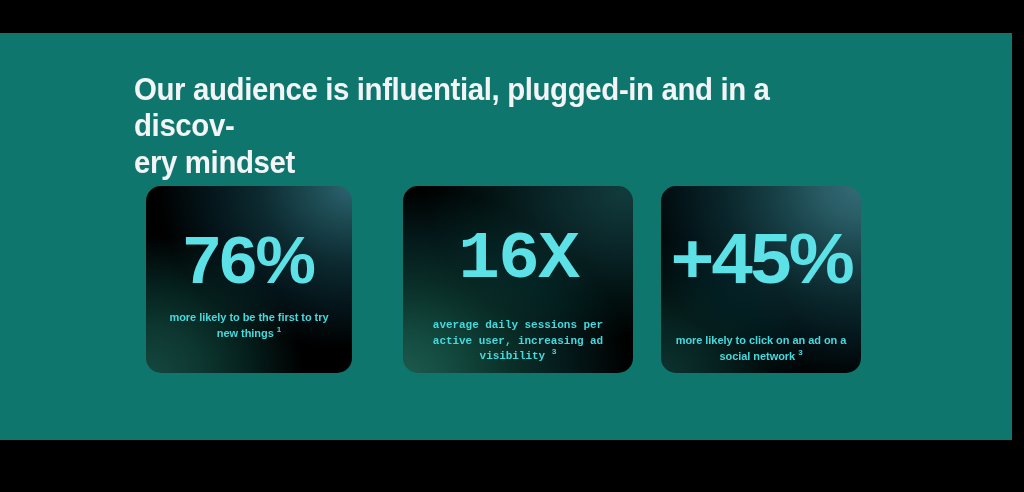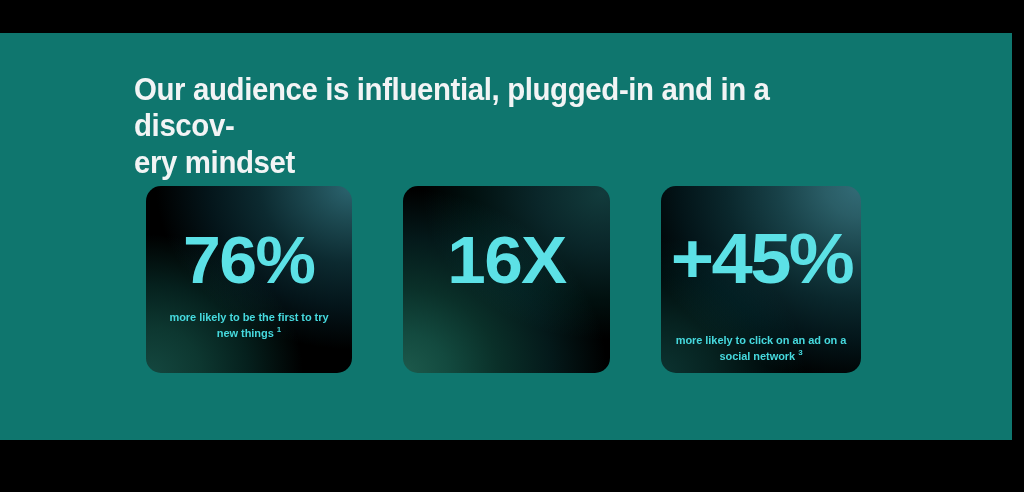--- a/index.html
+++ b/index.html
@@ -82,21 +82,21 @@
     background:
       radial-gradient(125% 115% at 100% 0%,
         #2c6570 0%, #1d4a52 16%, #0c2a30 36%, #04151a 56%, #000000 76%),
       radial-gradient(95% 95% at 2% 100%,
         #14473f 0%, #0d3730 26%, #05201d 50%, #000000 78%),
       #000000;
     background-blend-mode: screen, screen, normal;
   }
 
   
-  .card-2 { left: 403px; width: 207px; }
+  .card-2 { left: 403px; width: 230px; font-family: Liberation Mono, monospace; }
   .card-2 .card-bg {
     background:
       radial-gradient(120% 120% at 0% 100%,
         #1d5a4c 0%, #134a3f 18%, #0a3029 38%, #04191a 60%, #000000 82%),
       radial-gradient(105% 95% at 96% 4%,
         #123b3c 0%, #0a2629 30%, #01100f 60%, #000000 82%),
       #000000;
     background-blend-mode: screen, screen, normal;
   }
 
@@ -199,20 +199,24 @@
             <span>more likely to be the first to try new things</span>
             <sup>1</sup>
           </div>
         </div>
       </div>
 
       <div class="card card-2">
         <div class="card-bg"></div>
         <div class="card-inner">
           <div class="stat-number">16X</div>
+          <div class="stat-caption">
+            <span>average daily sessions per active user, increasing ad visibility</span>
+            <sup>3</sup>
+          </div>
         </div>
       </div>
 
       <div class="card card-3">
         <div class="card-bg"></div>
         <div class="card-inner">
           <div class="stat-number">+45%</div>
           <div class="stat-caption">
             <span>more likely to click on an ad on a social network</span>
             <sup>3</sup>

